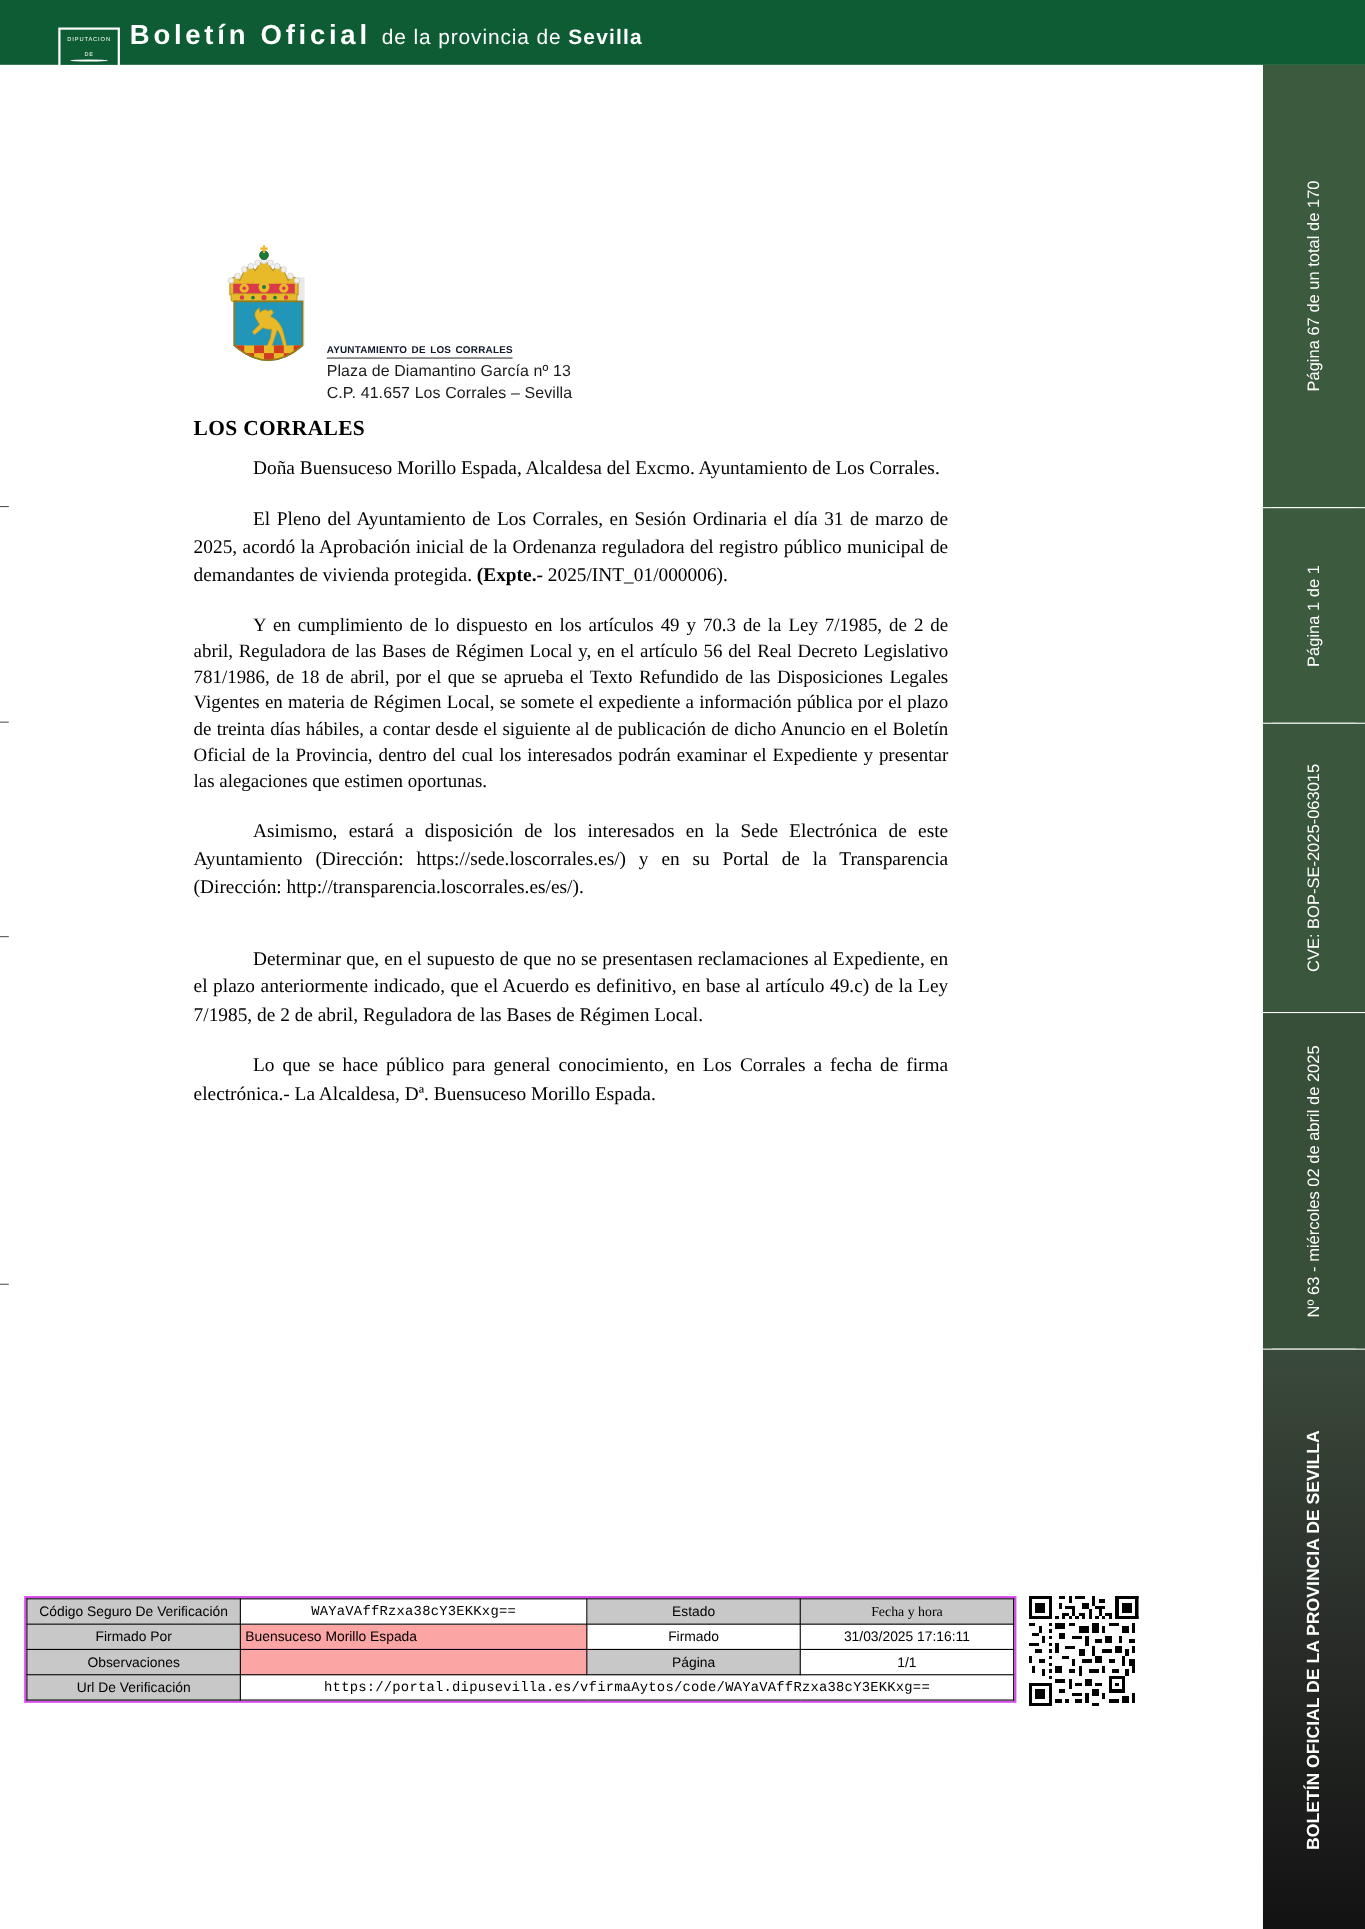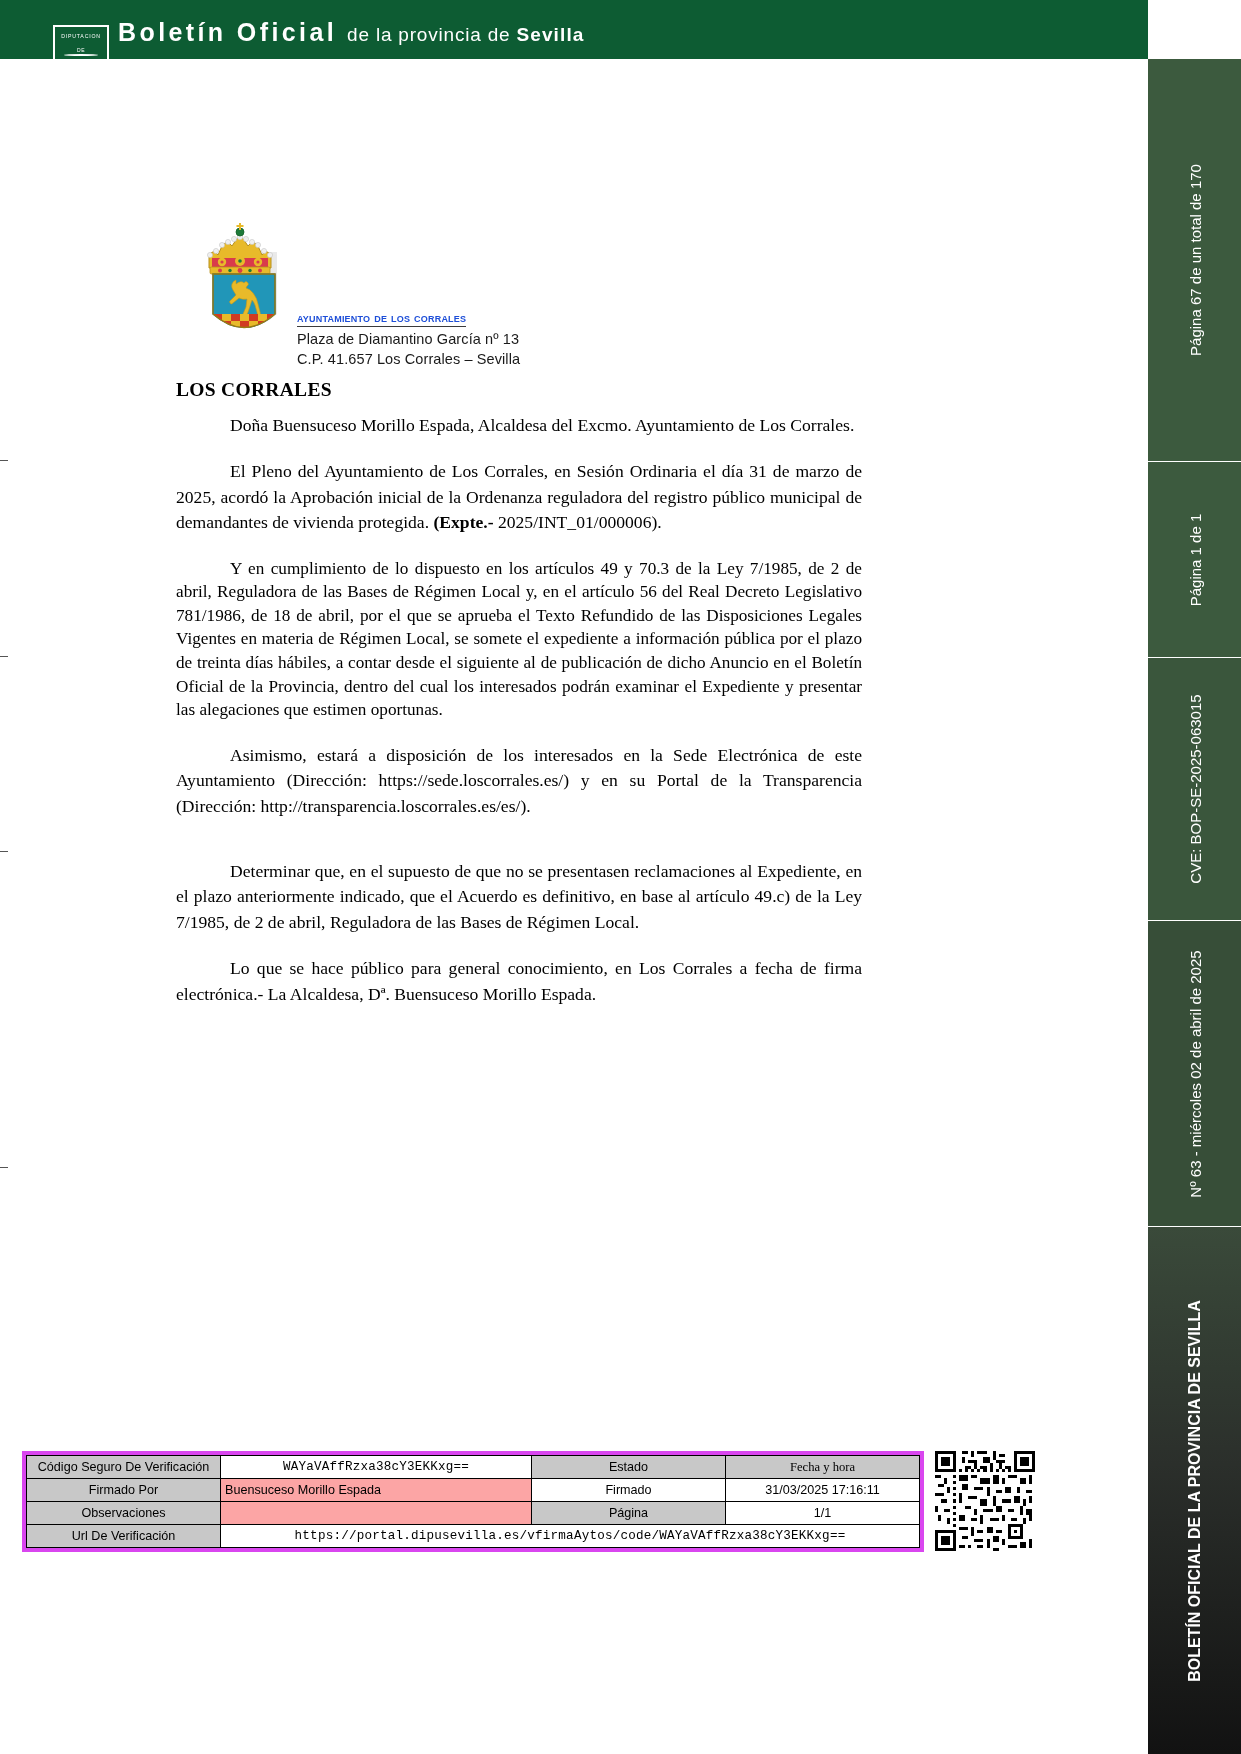--- a/index.html
+++ b/index.html
@@ -12,21 +12,21 @@
     height: 1754px;
     position: relative;
     font-family: "Liberation Serif", serif;
     overflow: hidden;
   }
 
   
   #masthead {
     position: absolute;
     left: 0; top: 0;
-    width: 1148px; height: 59px;
+    width: 1241px; height: 59px;
     background: #0d5c33;
   }
   #masthead-inner {
     position: absolute;
     left: 118px; top: 18px;
     display: flex;
     align-items: baseline;
     white-space: nowrap;
   }
   .mast-main {
@@ -146,21 +146,21 @@
     width: 88px; height: 120px;
   }
   #lh-text {
     position: absolute;
     left: 101px; top: 86px;
     font-family: "Liberation Sans", sans-serif;
   }
   #lh-org {
     font-size: 13.5px;
     font-weight: bold;
-    color: #1d4ed8;
+    color: #0f172a;
     letter-spacing: 0.2px;
     border-bottom: 1px solid #3b3b3b;
     display: inline-block;
     padding-bottom: 1px;
     font-variant: small-caps;
     text-transform: lowercase;
   }
   #lh-org::first-letter { }
   .lh-line {
     font-size: 14.5px;
@@ -196,21 +196,21 @@
   }
   p.body.tight { line-height: 23.6px; font-size: 17.2px; }
   p.body.gap { margin-top: 40px; }
   p.body b { font-weight: bold; }
 
   
   #verif {
     position: absolute;
     left: 22px; top: 1392px;
     width: 902px;
-    border: 4px solid #d946ef;
+    border: 2px solid #d946ef;
     box-sizing: border-box;
     background: #fff;
   }
   #verif table {
     border-collapse: collapse;
     width: 100%;
     font-family: "Liberation Sans", sans-serif;
   }
   #verif td {
     border: 1px solid #000;

